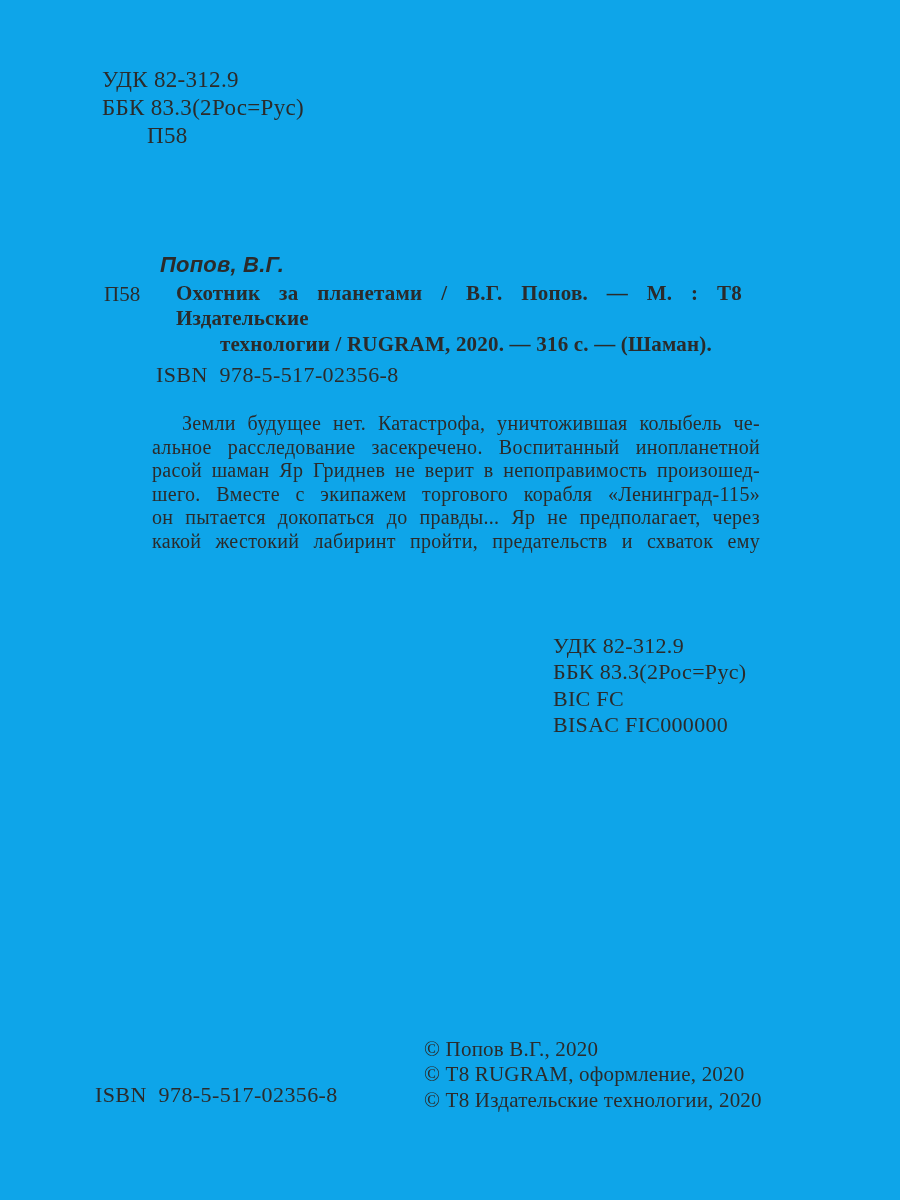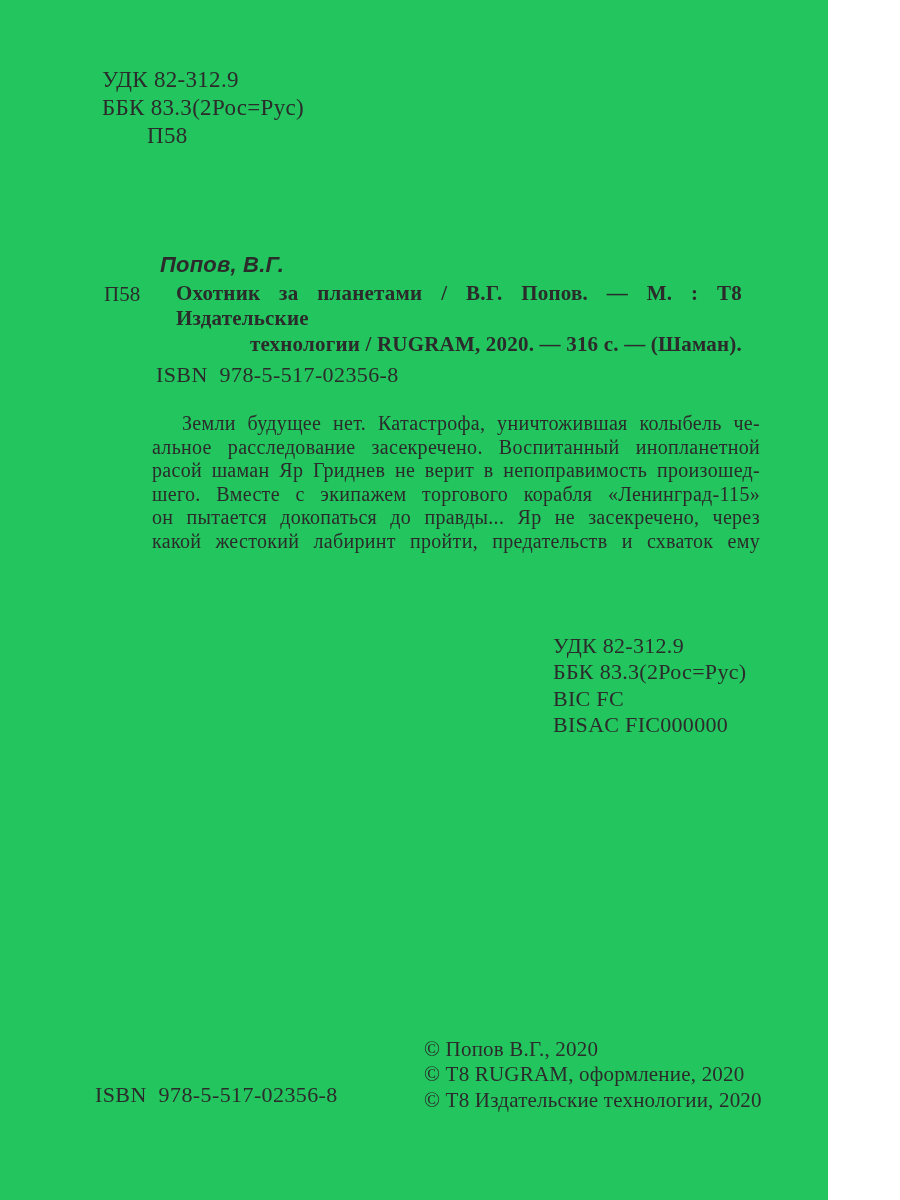--- a/index.html
+++ b/index.html
@@ -2,23 +2,23 @@
 <html><head>
 <meta charset="utf-8">
 <style>
   html, body {
     margin: 0;
     padding: 0;
     background: #ffffff;
   }
   .page {
     position: relative;
-    width: 828px;
+    width: 900px;
     height: 1200px;
-    background: #22c55e;
+    background: #0ea5e9;
     font-family: "Liberation Serif", "DejaVu Serif", serif;
     color: #2b2b2b;
     overflow: hidden;
   }
   .abs { position: absolute; }
 
   
   .top-codes {
     left: 102px; top: 66px;
     font-size: 23px;
@@ -50,21 +50,21 @@
     font-size: 21px;
     line-height: 25.4px;
     letter-spacing: 0.2px;
     font-weight: bold;
   }
   .catalog-entry .line1 {
     padding-left: 30px;
     text-align: justify;
     text-align-last: justify;
   }
-  .catalog-entry .line2 { text-align: right; margin-left: 44px; }
+  .catalog-entry .line2 { text-align: center; margin-left: 44px; }
 
   
   .isbn-top {
     left: 156px; top: 361px;
     font-size: 22px;
     line-height: 28px;
     word-spacing: 6px;
     letter-spacing: 0.4px;
   }
 
@@ -126,21 +126,21 @@
     <div class="line2">технологии / RUGRAM, 2020. — 316 с. — (Шаман).</div>
   </div>
 
   <div class="abs isbn-top">ISBN 978-5-517-02356-8</div>
 
   <div class="abs annotation">
     <div class="ann-line first">Земли будущее нет. Катастрофа, уничтожившая колыбель че-</div>
     <div class="ann-line">альное расследование засекречено. Воспитанный инопланетной</div>
     <div class="ann-line">расой шаман Яр Гриднев не верит в непоправимость произошед-</div>
     <div class="ann-line">шего. Вместе с экипажем торгового корабля «Ленинград-115»</div>
-    <div class="ann-line">он пытается докопаться до правды... Яр не засекречено, через</div>
+    <div class="ann-line">он пытается докопаться до правды... Яр не предполагает, через</div>
     <div class="ann-line">какой жестокий лабиринт пройти, предательств и схваток ему</div>
   </div>
 
   <div class="abs right-codes">
     <div>УДК 82-312.9</div>
     <div>ББК 83.3(2Рос=Рус)</div>
     <div>BIC FC</div>
     <div>BISAC FIC000000</div>
   </div>
 

